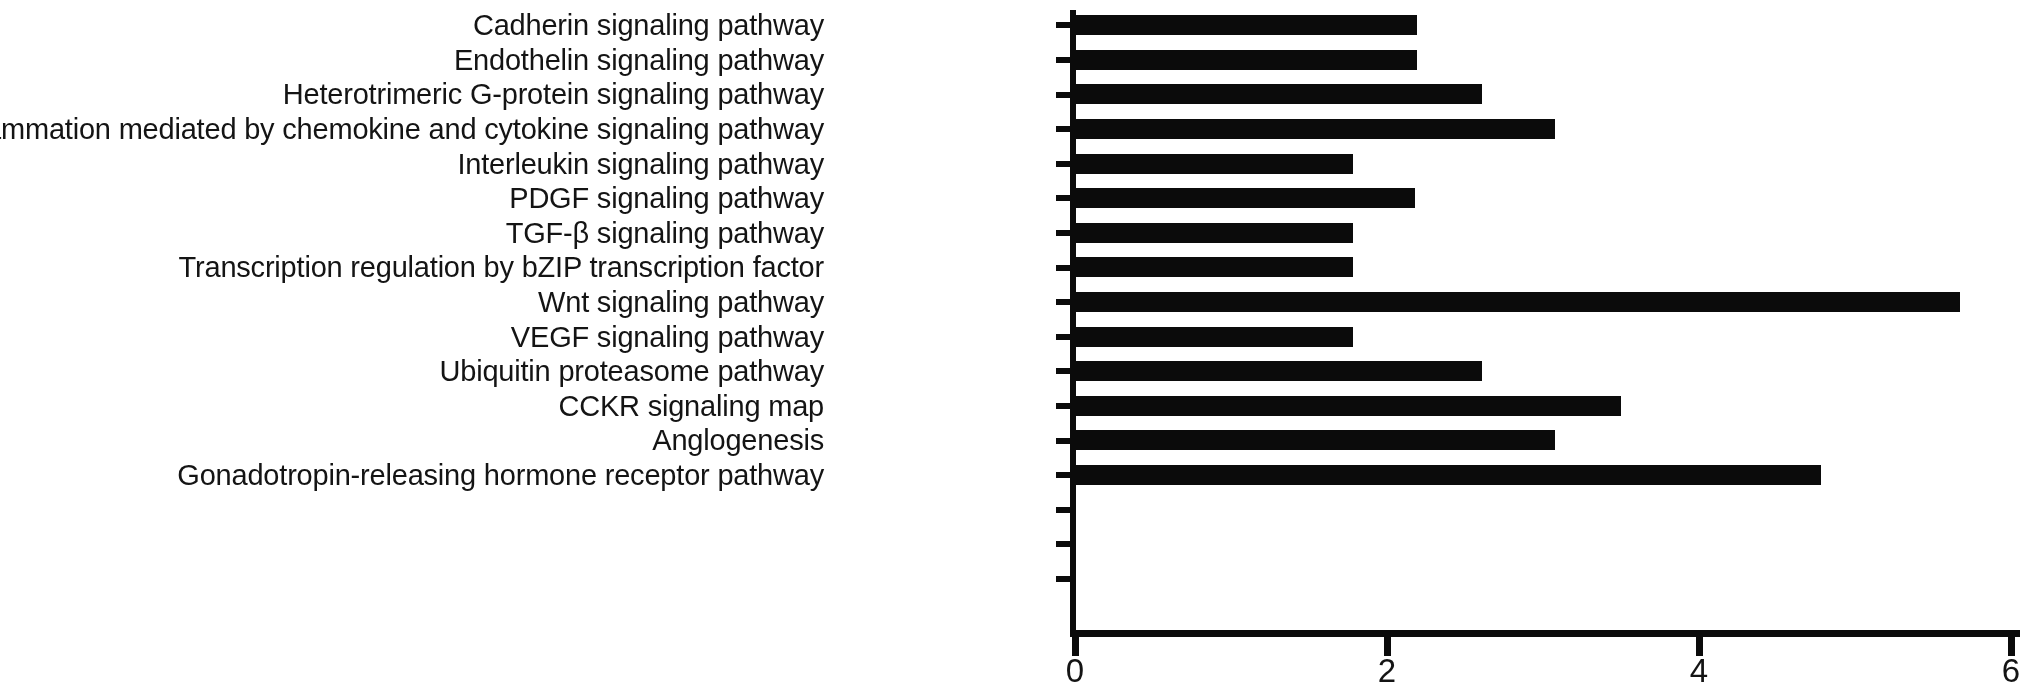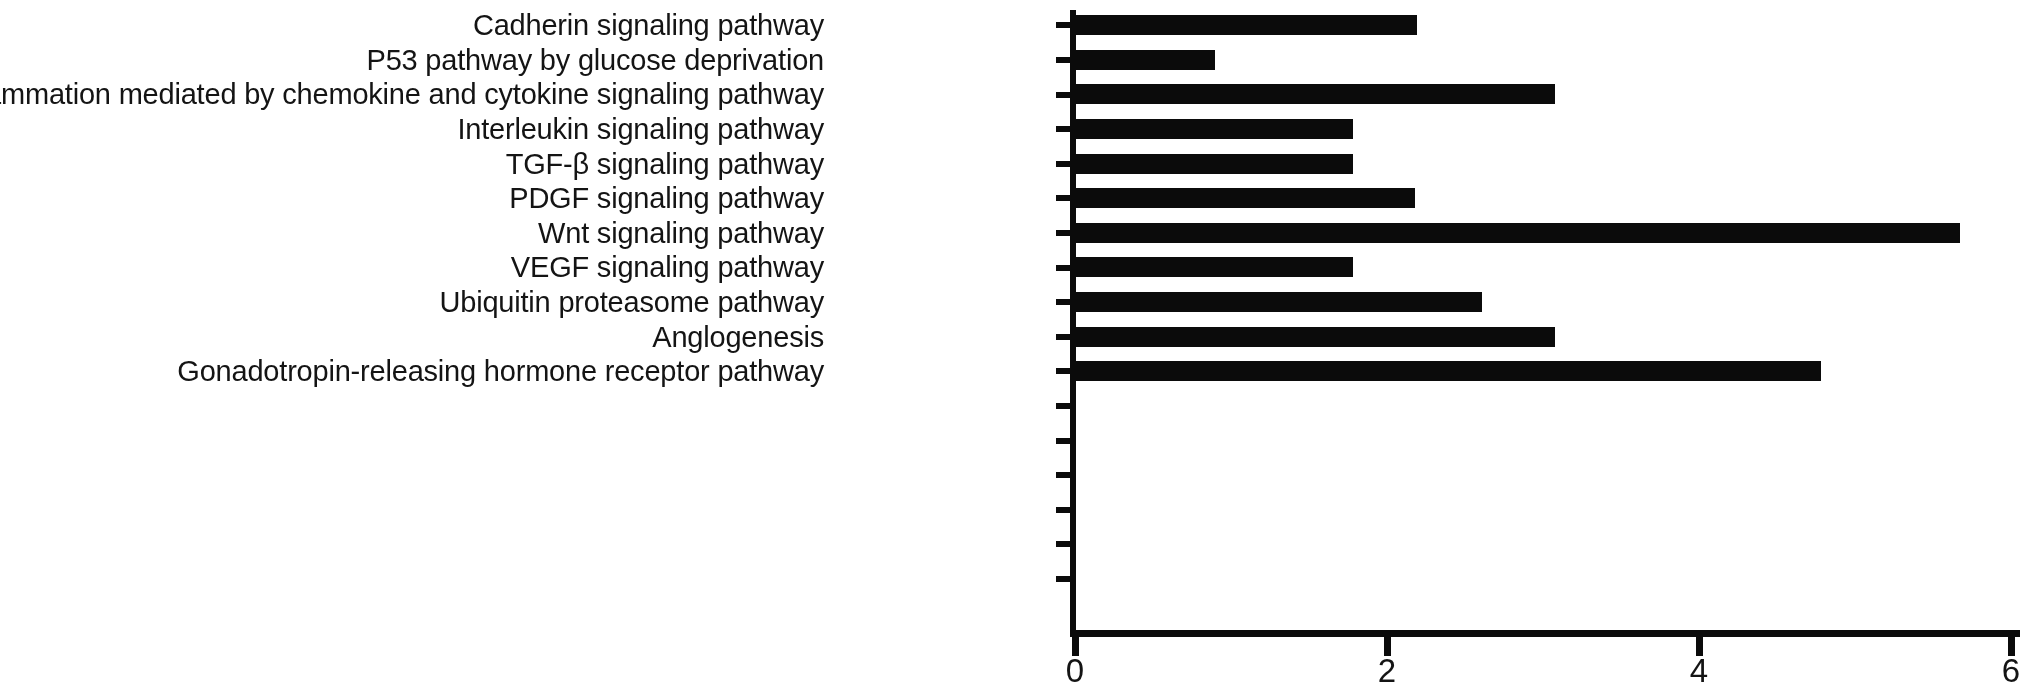--- a/index.html
+++ b/index.html
@@ -120,65 +120,83 @@
   <div class="plot-area">
 
     <div class="rows" id="rows">
         <div class="row">
           <div class="cat-label">Cadherin signaling pathway</div>
           <div class="bar-track">
             <div class="bar" style="width: 341.64px; background: rgb(11, 11, 11);"></div>
           </div>
         </div>
         <div class="row">
-          <div class="cat-label">P53 pathway by glucose deprivation</div>
-          <div class="bar-track">
-            <div class="bar" style="width: 140.4px; background: rgb(11, 11, 11);"></div>
+          <div class="cat-label">Endothelin signaling pathway</div>
+          <div class="bar-track">
+            <div class="bar" style="width: 341.64px; background: rgb(11, 11, 11);"></div>
+          </div>
+        </div>
+        <div class="row">
+          <div class="cat-label">Heterotrimeric G-protein signaling pathway</div>
+          <div class="bar-track">
+            <div class="bar" style="width: 407.16px; background: rgb(11, 11, 11);"></div>
           </div>
         </div>
         <div class="row">
           <div class="cat-label">Inflammation mediated by chemokine and cytokine signaling pathway</div>
           <div class="bar-track">
             <div class="bar" style="width: 480.48px; background: rgb(11, 11, 11);"></div>
           </div>
         </div>
         <div class="row">
           <div class="cat-label">Interleukin signaling pathway</div>
           <div class="bar-track">
             <div class="bar" style="width: 277.68px; background: rgb(11, 11, 11);"></div>
           </div>
         </div>
         <div class="row">
+          <div class="cat-label">PDGF signaling pathway</div>
+          <div class="bar-track">
+            <div class="bar" style="width: 340.08px; background: rgb(11, 11, 11);"></div>
+          </div>
+        </div>
+        <div class="row">
           <div class="cat-label">TGF-β signaling pathway</div>
           <div class="bar-track">
             <div class="bar" style="width: 277.68px; background: rgb(11, 11, 11);"></div>
           </div>
         </div>
         <div class="row">
-          <div class="cat-label">PDGF signaling pathway</div>
-          <div class="bar-track">
-            <div class="bar" style="width: 340.08px; background: rgb(11, 11, 11);"></div>
+          <div class="cat-label">Transcription regulation by bZIP transcription factor</div>
+          <div class="bar-track">
+            <div class="bar" style="width: 277.68px; background: rgb(11, 11, 11);"></div>
           </div>
         </div>
         <div class="row">
           <div class="cat-label">Wnt signaling pathway</div>
           <div class="bar-track">
             <div class="bar" style="width: 884.52px; background: rgb(11, 11, 11);"></div>
           </div>
         </div>
         <div class="row">
           <div class="cat-label">VEGF signaling pathway</div>
           <div class="bar-track">
             <div class="bar" style="width: 277.68px; background: rgb(11, 11, 11);"></div>
           </div>
         </div>
         <div class="row">
           <div class="cat-label">Ubiquitin proteasome pathway</div>
           <div class="bar-track">
             <div class="bar" style="width: 407.16px; background: rgb(11, 11, 11);"></div>
+          </div>
+        </div>
+        <div class="row">
+          <div class="cat-label">CCKR signaling map</div>
+          <div class="bar-track">
+            <div class="bar" style="width: 546px; background: rgb(11, 11, 11);"></div>
           </div>
         </div>
         <div class="row">
           <div class="cat-label">Anglogenesis</div>
           <div class="bar-track">
             <div class="bar" style="width: 480.48px; background: rgb(11, 11, 11);"></div>
           </div>
         </div>
         <div class="row">
           <div class="cat-label">Gonadotropin-releasing hormone receptor pathway</div>

